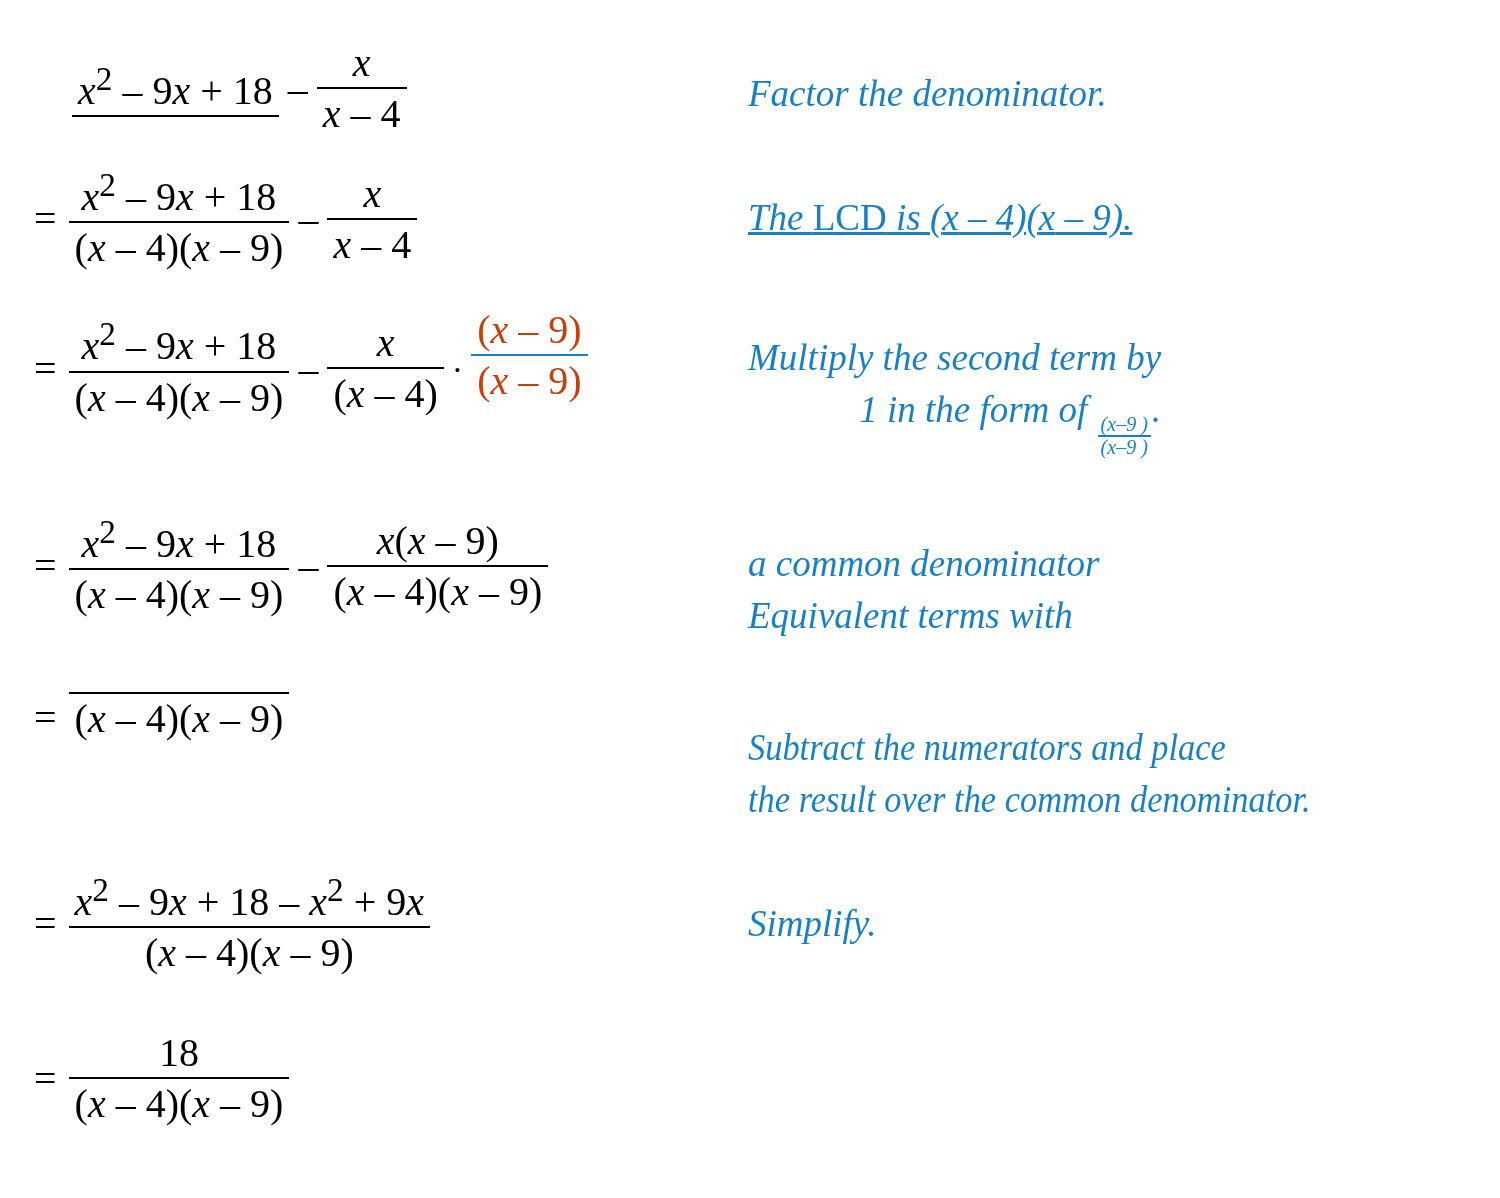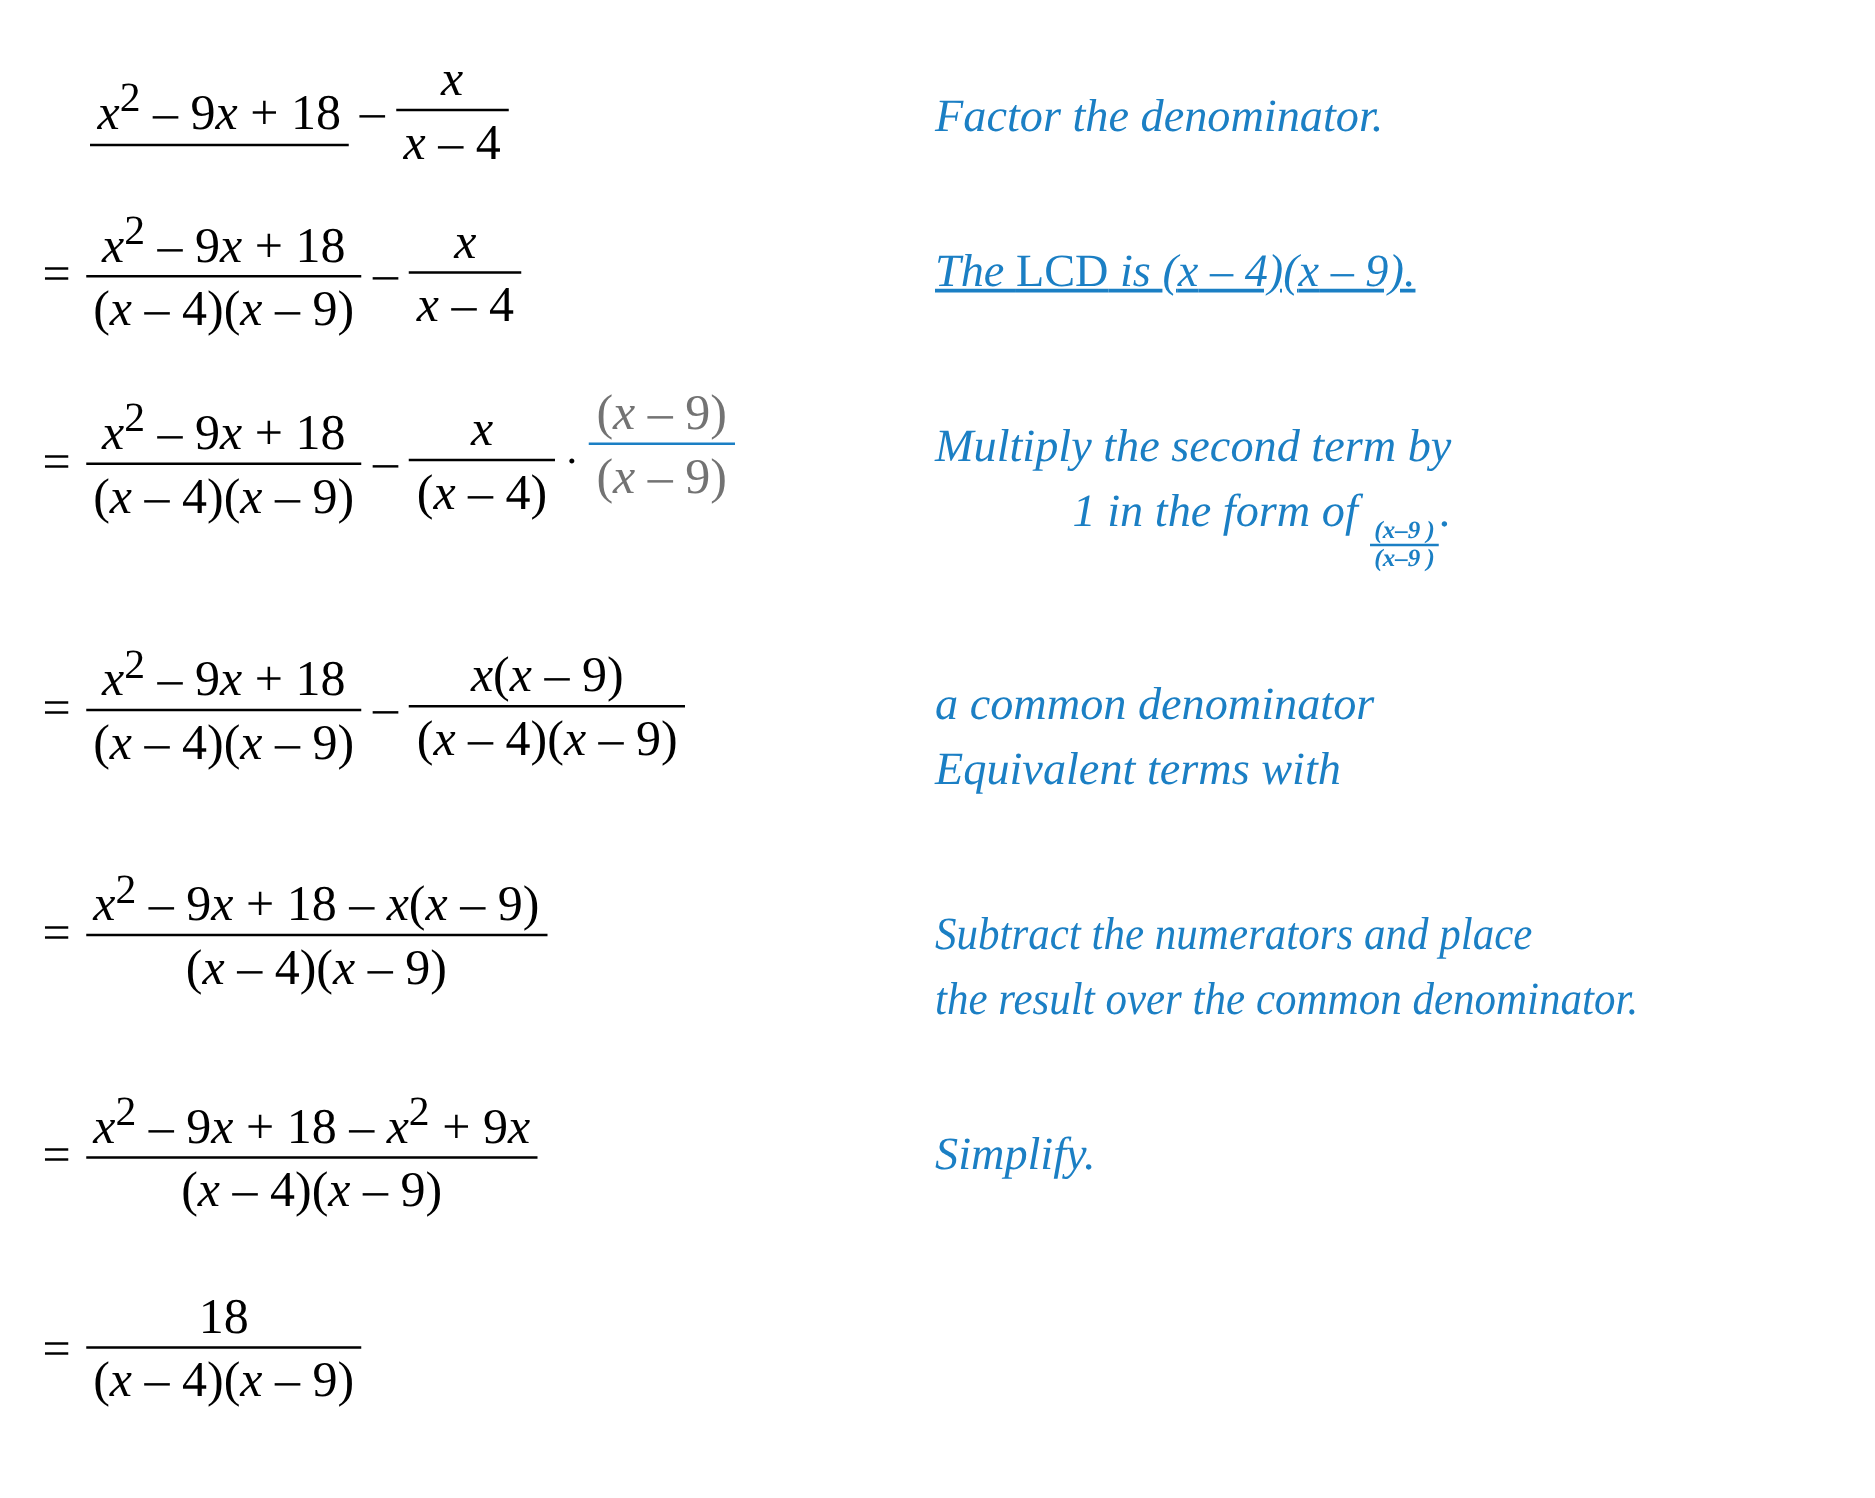--- a/index.html
+++ b/index.html
@@ -47,21 +47,21 @@
     padding: 1px 6px;
     text-align: right;
     white-space: nowrap;
   }
   .frac .bar {
     width: 100%;
     height: 2px;
     background: #000000;
   }
   .frac.blue .bar { background: #1b7fc4; }
-  .frac.blue { color: #737373; }
+  .frac.blue { color: #c2410c; }
 
   .dotmul {
     font-style: normal;
     padding: 0 6px;
     font-size: 34px;
     position: relative;
     top: 2px;
   }
 
   
@@ -83,21 +83,20 @@
   
   .minifrac {
     display: inline-flex;
     flex-direction: column;
     align-items: center;
     vertical-align: -0.45em;
     font-size: 20px;
     font-style: italic;
     margin: 0 1px;
     line-height: 1.05;
-    font-weight: bold;
   }
   .minifrac .mnumer,
   .minifrac .mdenom { padding: 0 3px; white-space: nowrap; }
   .minifrac .mbar {
     width: 100%;
     height: 2px;
     background: #1b7fc4;
   }
 </style>
 </head>
@@ -187,21 +186,20 @@
 </div>
 
 <div class="note" style="left:748px; top:538px;">
   <div>a common denominator</div>
   <div>Equivalent terms with</div>
 </div>
 
 <div class="math" style="left:34px; top:692px;">
   <span class="eq">=</span>
   <span class="frac">
-    <span class="numer"><i>x</i><sup class="e&lt;i&gt;x&lt;/i&gt;p">2</sup> – 9<i>x</i> + 18 – <i>x</i>(<i>x</i> – 9)</span>
     <span class="bar"></span>
     <span class="denom">(<i>x</i> – 4)(<i>x</i> – 9)</span>
   </span>
 </div>
 
 <div class="note condensed" style="left:748px; top:722px;">
   <div>Subtract the numerators and place</div>
   <div>the result over the common denominator.</div>
 </div>
 

